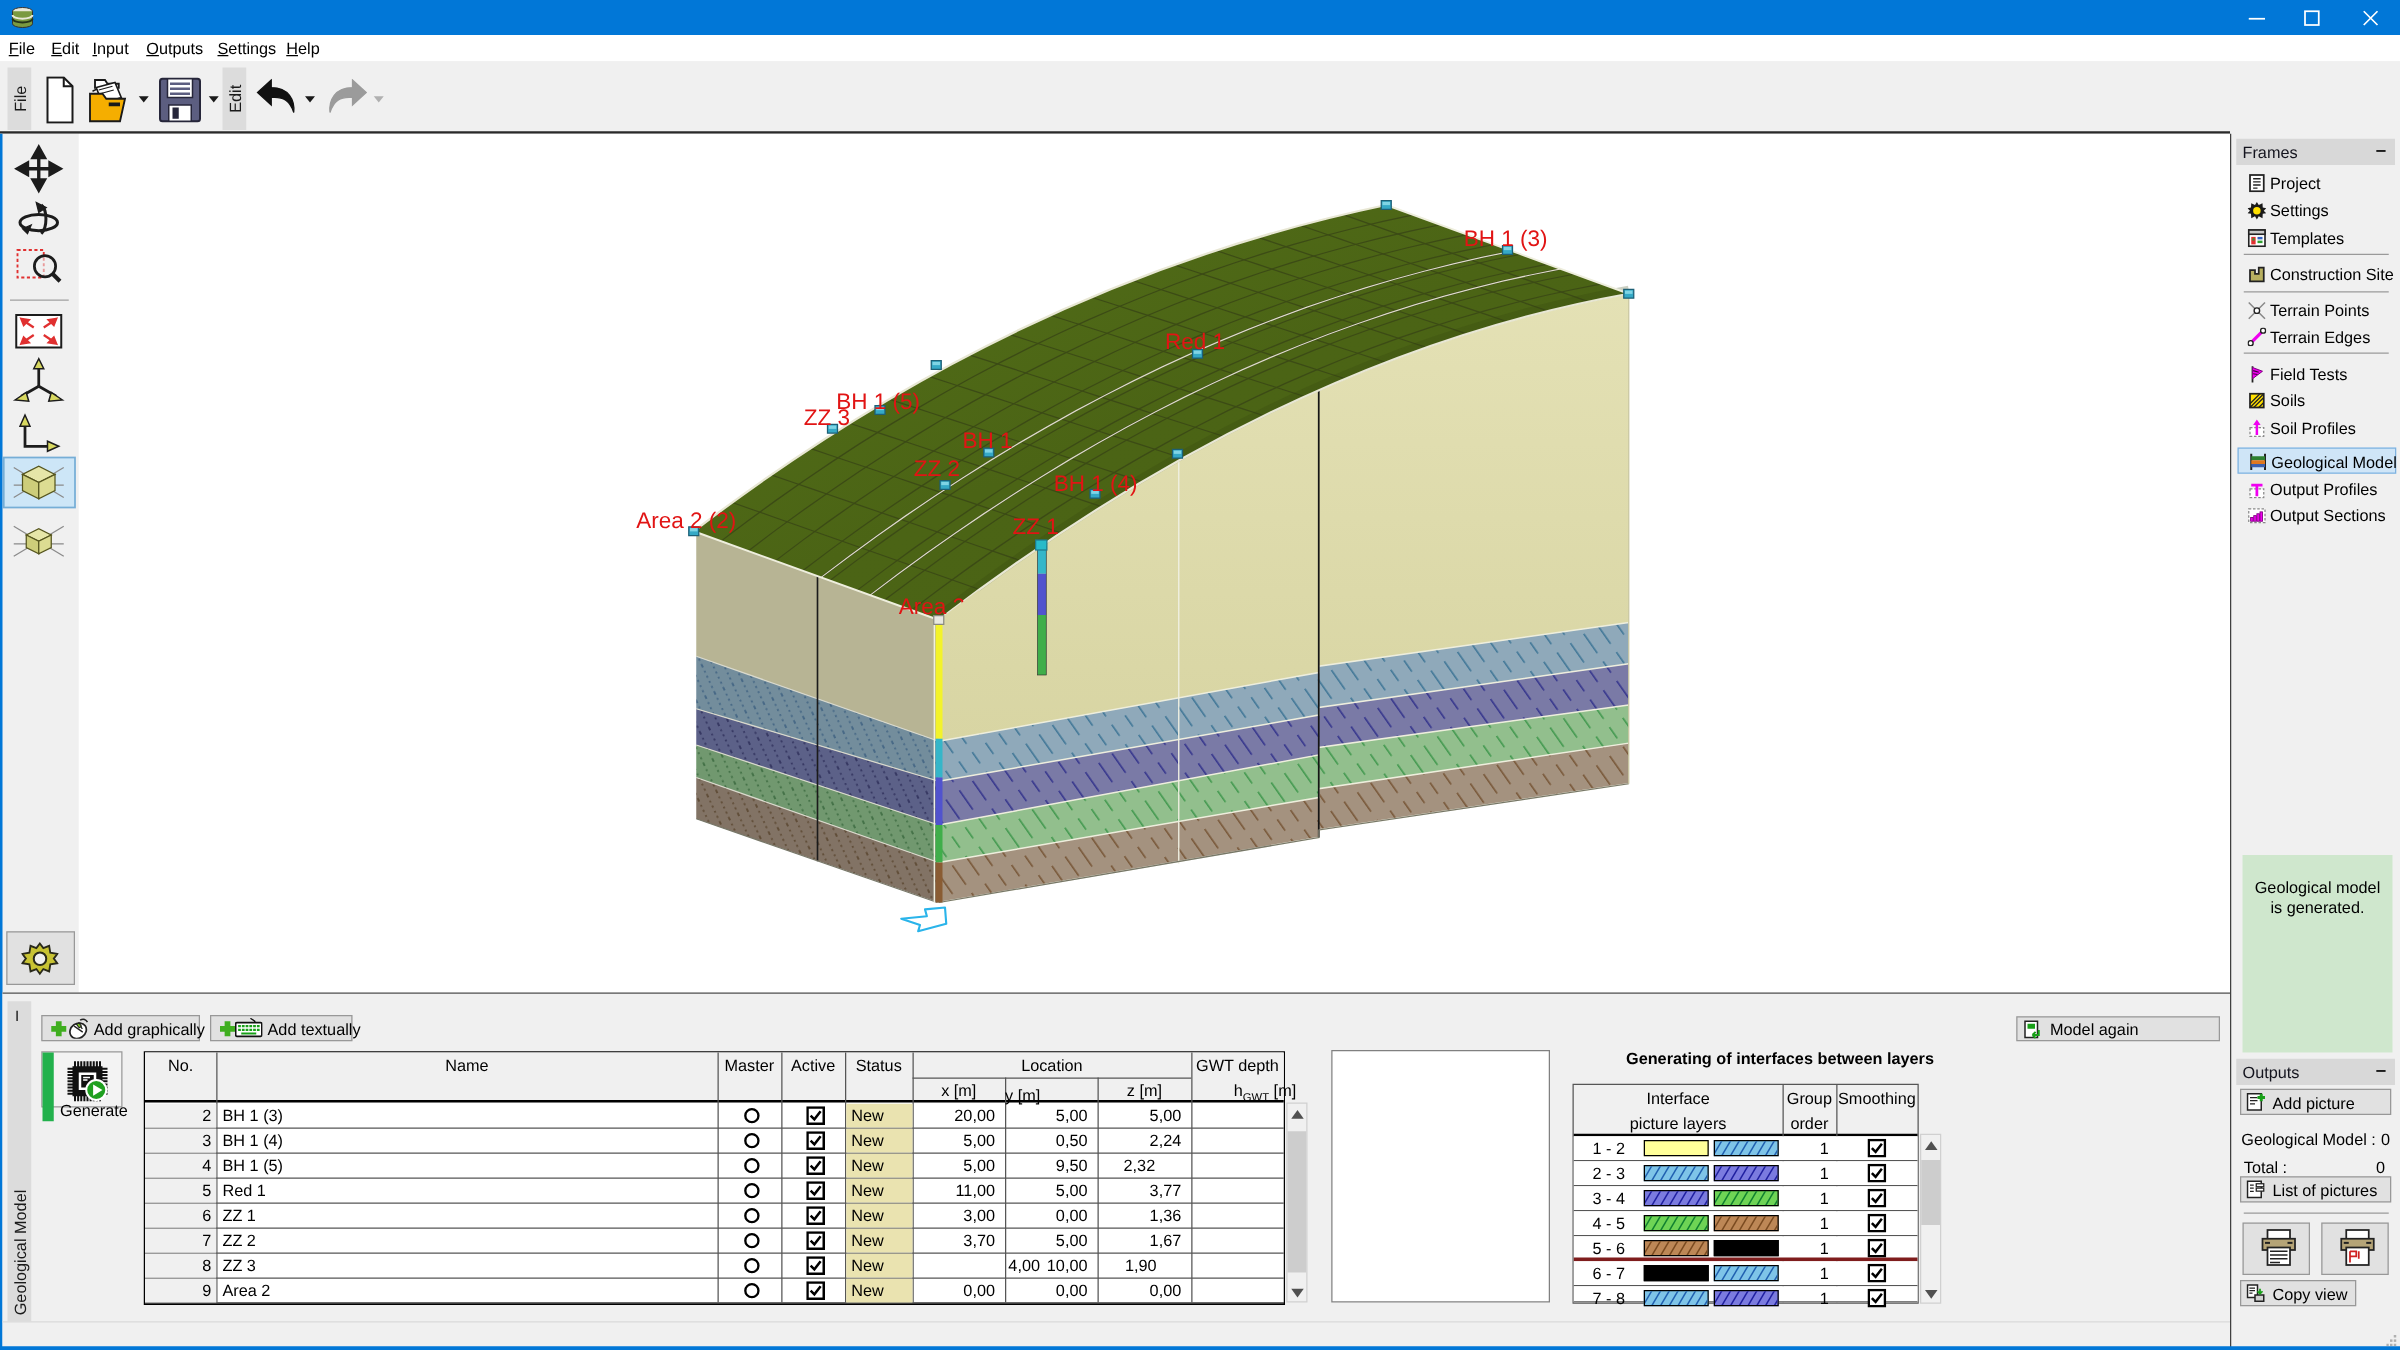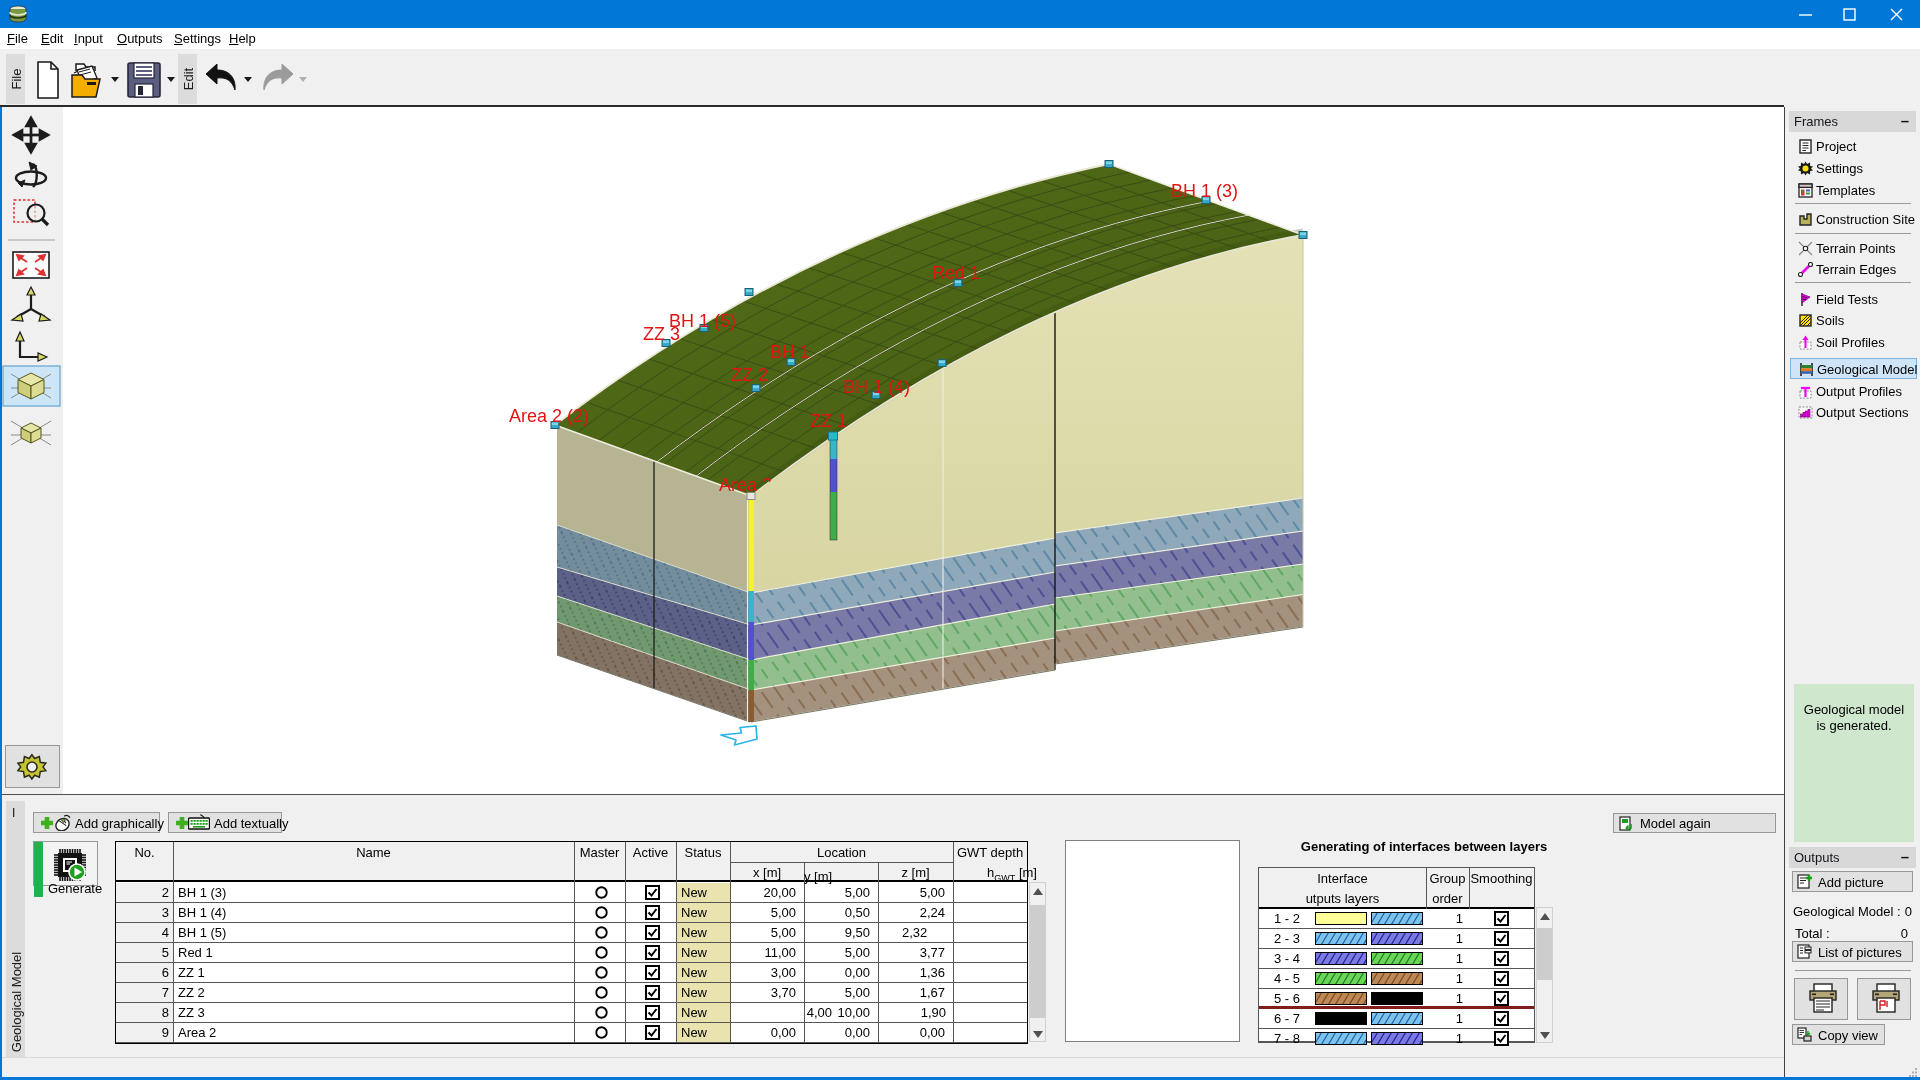--- a/index.html
+++ b/index.html
@@ -700,21 +700,21 @@
         <div class="abs" style="left:478px;top:2px"><svg class="chk" width="16" height="16" viewBox="0 0 16 16">
             <circle cx="8" cy="8" r="5.6" fill="#fff" stroke="#000" stroke-width="2"></circle>
           </svg></div>
         <div class="abs" style="left:529px;top:2px"><svg class="chk" width="15" height="15" viewBox="0 0 15 15">
             <rect x="1" y="1" width="13" height="13" fill="#fff" stroke="#000" stroke-width="2"></rect>
             <path d="M3.5 7.5 L6.5 10.5 L11.5 4" fill="none" stroke="#000" stroke-width="2"></path>
           </svg></div>
         <div class="abs" style="left:561px;top:0;width:53px;height:19px;background:#eae3b0;padding:2px 0 0 4px">New</div>
         <div class="abs" style="left:614px;top:2px;width:66px;text-align:right">5,00</div>
         <div class="abs" style="left:688px;top:2px;width:66px;text-align:right">9,50</div>
-        <div class="abs" style="left:786px;top:2px;width:67px;text-align:left">2,32</div>
+        <div class="abs" style="left:762px;top:2px;width:67px;text-align:center">2,32</div>
       </div>
       <div class="abs" style="left:0;top:101px;width:911px;height:20px;border-bottom:1px solid #565656">
         <div class="abs" style="left:0;top:0;width:57px;height:19px;background:#f0f0f0;text-align:right;padding:2px 4px 0 0">5</div>
         <div class="abs" style="left:62px;top:2px">Red 1</div>
         <div class="abs" style="left:478px;top:2px"><svg class="chk" width="16" height="16" viewBox="0 0 16 16">
             <circle cx="8" cy="8" r="5.6" fill="#fff" stroke="#000" stroke-width="2"></circle>
           </svg></div>
         <div class="abs" style="left:529px;top:2px"><svg class="chk" width="15" height="15" viewBox="0 0 15 15">
             <rect x="1" y="1" width="13" height="13" fill="#fff" stroke="#000" stroke-width="2"></rect>
             <path d="M3.5 7.5 L6.5 10.5 L11.5 4" fill="none" stroke="#000" stroke-width="2"></path>
@@ -760,21 +760,21 @@
         <div class="abs" style="left:478px;top:2px"><svg class="chk" width="16" height="16" viewBox="0 0 16 16">
             <circle cx="8" cy="8" r="5.6" fill="#fff" stroke="#000" stroke-width="2"></circle>
           </svg></div>
         <div class="abs" style="left:529px;top:2px"><svg class="chk" width="15" height="15" viewBox="0 0 15 15">
             <rect x="1" y="1" width="13" height="13" fill="#fff" stroke="#000" stroke-width="2"></rect>
             <path d="M3.5 7.5 L6.5 10.5 L11.5 4" fill="none" stroke="#000" stroke-width="2"></path>
           </svg></div>
         <div class="abs" style="left:561px;top:0;width:53px;height:19px;background:#eae3b0;padding:2px 0 0 4px">New</div>
         <div class="abs" style="left:650px;top:2px;width:66px;text-align:right">4,00</div>
         <div class="abs" style="left:688px;top:2px;width:66px;text-align:right">10,00</div>
-        <div class="abs" style="left:763px;top:2px;width:67px;text-align:right">1,90</div>
+        <div class="abs" style="left:784px;top:2px;width:67px;text-align:left">1,90</div>
       </div>
       <div class="abs" style="left:0;top:181px;width:911px;height:20px;border-bottom:1px solid #565656">
         <div class="abs" style="left:0;top:0;width:57px;height:19px;background:#f0f0f0;text-align:right;padding:2px 4px 0 0">9</div>
         <div class="abs" style="left:62px;top:2px">Area 2</div>
         <div class="abs" style="left:478px;top:2px"><svg class="chk" width="16" height="16" viewBox="0 0 16 16">
             <circle cx="8" cy="8" r="5.6" fill="#fff" stroke="#000" stroke-width="2"></circle>
           </svg></div>
         <div class="abs" style="left:529px;top:2px"><svg class="chk" width="15" height="15" viewBox="0 0 15 15">
             <rect x="1" y="1" width="13" height="13" fill="#fff" stroke="#000" stroke-width="2"></rect>
             <path d="M3.5 7.5 L6.5 10.5 L11.5 4" fill="none" stroke="#000" stroke-width="2"></path>
@@ -794,21 +794,21 @@
       </svg>
       <div class="abs" style="left:0;top:22px;width:15px;height:113px;background:#cdcdcd"></div>
     </div>
     <div class="abs" style="left:1063px;top:45px;width:175px;height:202px;background:#fff;border:1px solid #808080"></div>
     <div class="abs" style="left:1292px;top:44px;width:260px;text-align:center;font-weight:bold">Generating of interfaces between layers</div>
     <div class="abs" style="left:1256px;top:72px;width:277px;height:176px;border:1px solid #565656;background:#f0f0f0">
       <div class="abs" style="left:0;top:0;width:275px;height:41px;border-bottom:2px solid #000"></div>
       <div class="abs" style="left:167px;top:0;width:1px;height:174px;background:#565656"></div>
       <div class="abs" style="left:210px;top:0;width:1px;height:174px;background:#565656"></div>
       <div class="abs" style="left:0;top:3px;width:167px;text-align:center">Interface</div>
-      <div class="abs" style="left:0;top:23px;width:167px;text-align:center">utputs layers</div>
+      <div class="abs" style="left:0;top:23px;width:167px;text-align:center">picture layers</div>
       <div class="abs" style="left:167px;top:3px;width:43px;text-align:center">Group</div>
       <div class="abs" style="left:167px;top:23px;width:43px;text-align:center">order</div>
       <div class="abs" style="left:210px;top:3px;width:65px;text-align:center">Smoothing</div>
       <div class="abs" style="left:0;top:41px;width:275px;height:20px;background:#fff;border-bottom:1px solid #565656">
         <div class="abs" style="left:0;top:2px;width:56px;text-align:center">1 - 2</div>
         <div class="swatch" style="left:56px;top:3px;background:#ffff99"></div>
         <div class="swatch" style="left:112px;top:3px;background:#7ec4e8">
           <svg width="50" height="11" viewBox="0 0 50 11" style="display:block">
             <g stroke="#2060b0" stroke-width="1.2">
               <line x1="-10" y1="14" x2="0" y2="-3"></line>

